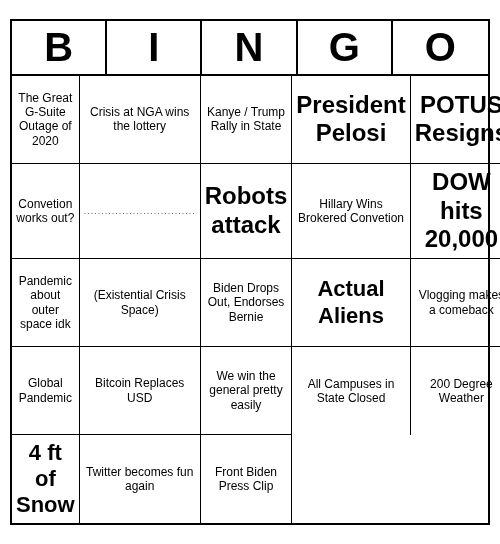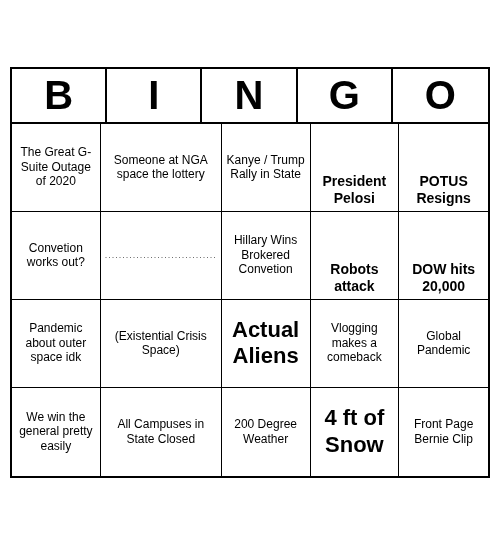--- a/index.html
+++ b/index.html
@@ -49,23 +49,22 @@
       line-height: 1.2;
       position: relative;
     }
     .bingo-cell:nth-child(5n) {
       border-right: none;
     }
     .bingo-grid .bingo-cell:nth-last-child(-n+5) {
       border-bottom: none;
     }
     .bingo-cell.large-text {
-      font-size: 14px;
+      font-size: 24px;
       font-weight: bold;
-      align-items: flex-end;
     }
     .bingo-cell.xl-text {
       font-size: 22px;
       font-weight: bold;
     }
     .bingo-cell.free {
       font-size: 9px;
       color: #555;
       letter-spacing: 1px;
       word-break: break-all;
@@ -83,70 +82,79 @@
       <div class="bingo-header-cell">I</div>
       <div class="bingo-header-cell">N</div>
       <div class="bingo-header-cell">G</div>
       <div class="bingo-header-cell">O</div>
     </div>
   <div class="bingo-grid">
   <div class="bingo-cell">
         <span class="cell-text">The Great G-Suite Outage of 2020</span>
       </div>
       <div class="bingo-cell">
-        <span class="cell-text">Someone at NGA space the lottery</span>
+        <span class="cell-text">Crisis at NGA wins the lottery</span>
       </div>
       <div class="bingo-cell">
         <span class="cell-text">Kanye / Trump Rally in State</span>
       </div>
       <div class="bingo-cell large-text">
         <span class="cell-text">President Pelosi</span>
       </div>
       <div class="bingo-cell large-text">
         <span class="cell-text">POTUS Resigns</span>
       </div>
       <div class="bingo-cell">
         <span class="cell-text">Convetion works out?</span>
       </div>
       <div class="bingo-cell free">
         <span class="cell-text">................................</span>
       </div>
+      <div class="bingo-cell large-text">
+        <span class="cell-text">Robots attack</span>
+      </div>
       <div class="bingo-cell">
         <span class="cell-text">Hillary Wins Brokered Convetion</span>
-      </div>
-      <div class="bingo-cell large-text">
-        <span class="cell-text">Robots attack</span>
       </div>
       <div class="bingo-cell large-text">
         <span class="cell-text">DOW hits 20,000</span>
       </div>
       <div class="bingo-cell">
         <span class="cell-text">Pandemic about outer space idk</span>
       </div>
       <div class="bingo-cell">
         <span class="cell-text">(Existential Crisis Space)</span>
       </div>
+      <div class="bingo-cell">
+        <span class="cell-text">Biden Drops Out, Endorses Bernie</span>
+      </div>
       <div class="bingo-cell xl-text">
         <span class="cell-text">Actual Aliens</span>
       </div>
       <div class="bingo-cell">
         <span class="cell-text">Vlogging makes a comeback</span>
       </div>
       <div class="bingo-cell">
         <span class="cell-text">Global Pandemic</span>
+      </div>
+      <div class="bingo-cell">
+        <span class="cell-text">Bitcoin Replaces USD</span>
       </div>
       <div class="bingo-cell">
         <span class="cell-text">We win the general pretty easily</span>
       </div>
       <div class="bingo-cell">
         <span class="cell-text">All Campuses in State Closed</span>
       </div>
       <div class="bingo-cell">
         <span class="cell-text">200 Degree Weather</span>
       </div>
       <div class="bingo-cell xl-text">
         <span class="cell-text">4 ft of Snow</span>
       </div>
       <div class="bingo-cell">
-        <span class="cell-text">Front Page Bernie Clip</span>
+        <span class="cell-text">Twitter becomes fun again</span>
+      </div>
+      <div class="bingo-cell">
+        <span class="cell-text">Front Biden Press Clip</span>
       </div>
     </div>
 </div>
 
 </body></html>

